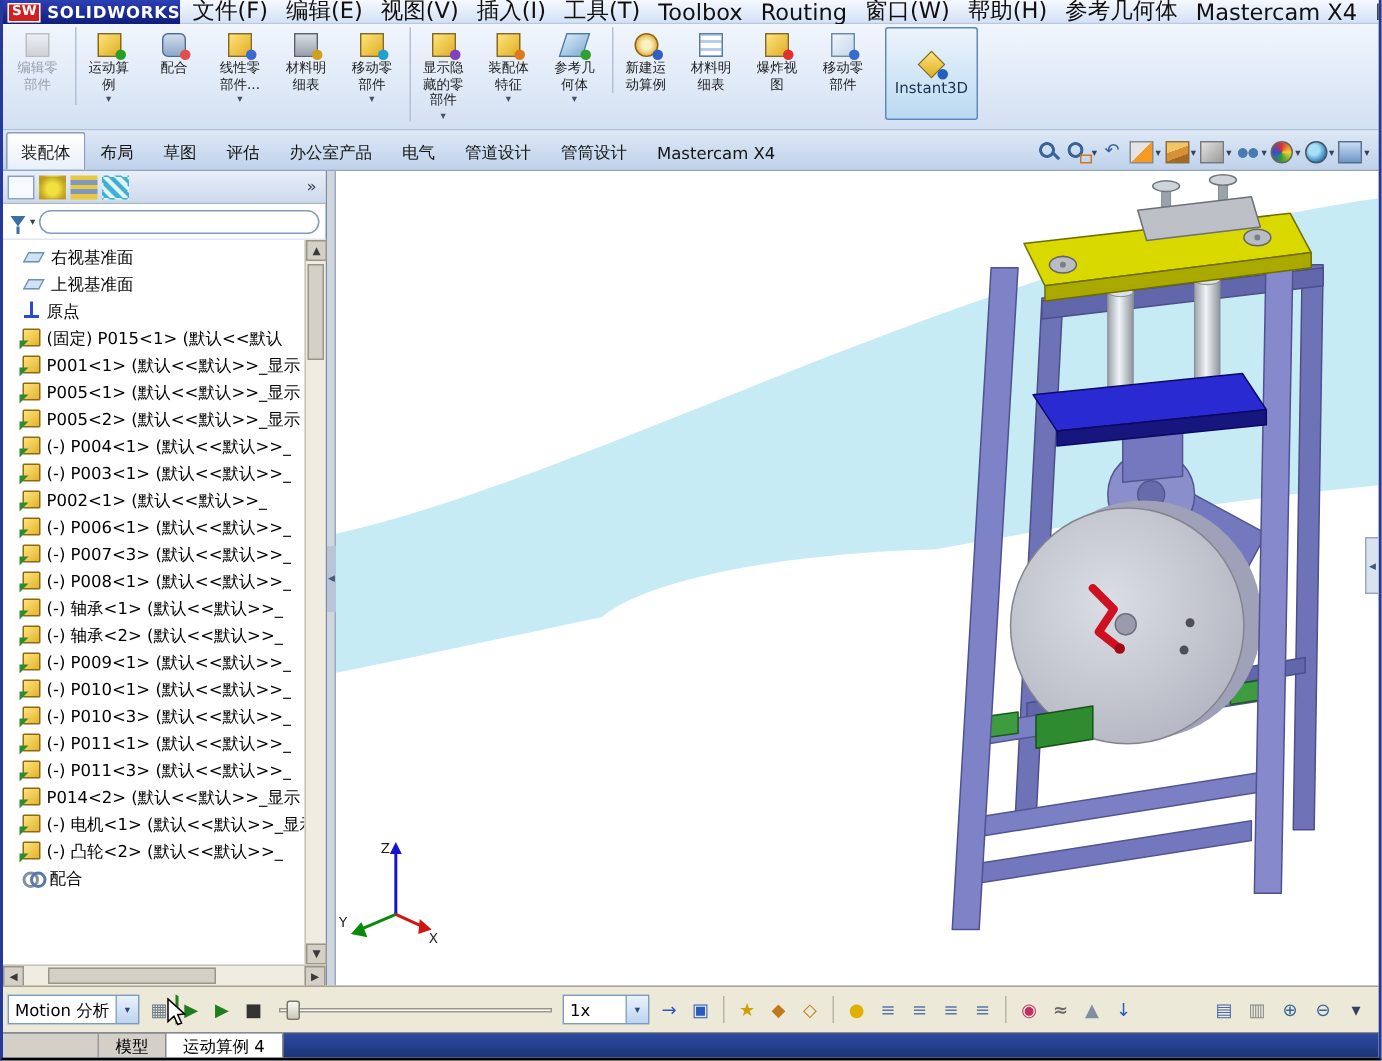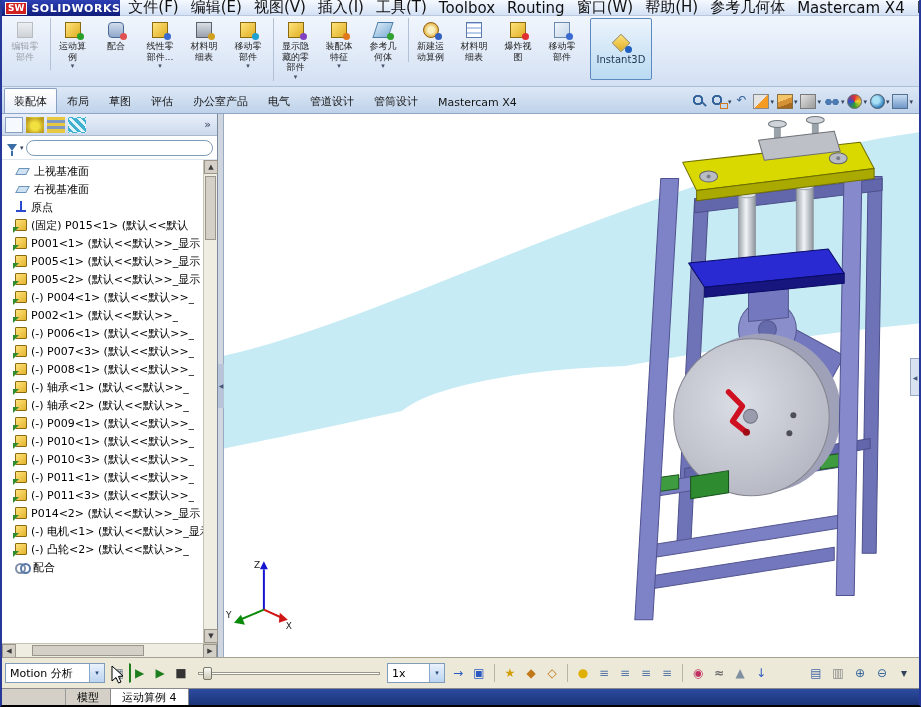--- a/index.html
+++ b/index.html
@@ -127,21 +127,21 @@
   .viewport svg.scene{position:absolute;inset:0;width:100%;height:100%;}
   .taskpane-handle{position:absolute;right:0;top:45%;width:9px;height:38px;background:#d8e2f0;border:1px solid #98a8c4;
     border-right:none;color:#455a78;font-size:6px;display:flex;align-items:center;justify-content:center;cursor:pointer;}
   
   .motionbar{height:31px;flex:0 0 auto;background:#ece9d8;border-top:1px solid #a5a193;display:flex;align-items:center;
     gap:3px;padding:0 3px;position:relative;}
   .mcombo{display:flex;align-items:center;height:20px;background:#fff;border:1px solid #7f9db9;font-size:11px;padding-left:4px;cursor:default;}
   .mcombo .val{flex:1;white-space:nowrap;overflow:hidden;}
   .mcombo .ccaret{width:15px;height:18px;margin-left:3px;background:linear-gradient(#eaf2fd,#bcd4f0);border-left:1px solid #88a8cc;
     font-size:7px;color:#2a4a7a;display:flex;align-items:center;justify-content:center;}
-  .mcombo.study{width:100px;}
+  .mcombo.study{width:88px;}
   .mcombo.speed{width:58px;}
   .migroup{display:flex;align-items:center;gap:1px;}
   .mib{width:20px;height:20px;display:flex;align-items:center;justify-content:center;border:1px solid transparent;cursor:default;}
   .mig{font-size:12px;line-height:1;}
   .mi-calc .mig{color:#6a7a8a;}
   .mi-playstart .mig,.mi-play .mig{color:#1e7e1e;}
   .mi-playstart{border-left:2px solid #1e7e1e;}
   .mi-stop .mig{color:#333;}
   .mi-mode .mig,.mi-gravity .mig,.mi-save .mig{color:#2a5ac0;}
   .mi-wizard .mig{color:#d0a000;}
@@ -392,26 +392,26 @@
       <div class="filterrow">
         <span class="funnel"></span>
         <span class="fcaret">▾</span>
         <input class="filter-input" type="text" value="" style="">
       </div>
       <div class="treewrap">
         <div class="tree">
 
             <div class="trow">
               <span class="ti plane"></span>
+              <span class="tlabel">右视基准面</span>
+            </div>
+
+            <div class="trow">
+              <span class="ti plane"></span>
               <span class="tlabel">上视基准面</span>
-            </div>
-
-            <div class="trow">
-              <span class="ti plane"></span>
-              <span class="tlabel">右视基准面</span>
             </div>
 
             <div class="trow">
               <span class="ti origin"></span>
               <span class="tlabel">原点</span>
             </div>
 
             <div class="trow">
               <span class="ti component"></span>
               <span class="tlabel">(固定) P015&lt;1&gt; (默认&lt;&lt;默认</span>
@@ -431,20 +431,24 @@
               <span class="ti component"></span>
               <span class="tlabel">P005&lt;2&gt; (默认&lt;&lt;默认&gt;&gt;_显示</span>
             </div>
 
             <div class="trow">
               <span class="ti component"></span>
               <span class="tlabel">(-) P004&lt;1&gt; (默认&lt;&lt;默认&gt;&gt;_</span>
             </div>
 
 
+            <div class="trow">
+              <span class="ti component"></span>
+              <span class="tlabel">(-) P003&lt;1&gt; (默认&lt;&lt;默认&gt;&gt;_</span>
+            </div>
 
             <div class="trow">
               <span class="ti component"></span>
               <span class="tlabel">P002&lt;1&gt; (默认&lt;&lt;默认&gt;&gt;_</span>
             </div>
 
             <div class="trow">
               <span class="ti component"></span>
               <span class="tlabel">(-) P006&lt;1&gt; (默认&lt;&lt;默认&gt;&gt;_</span>
             </div>

